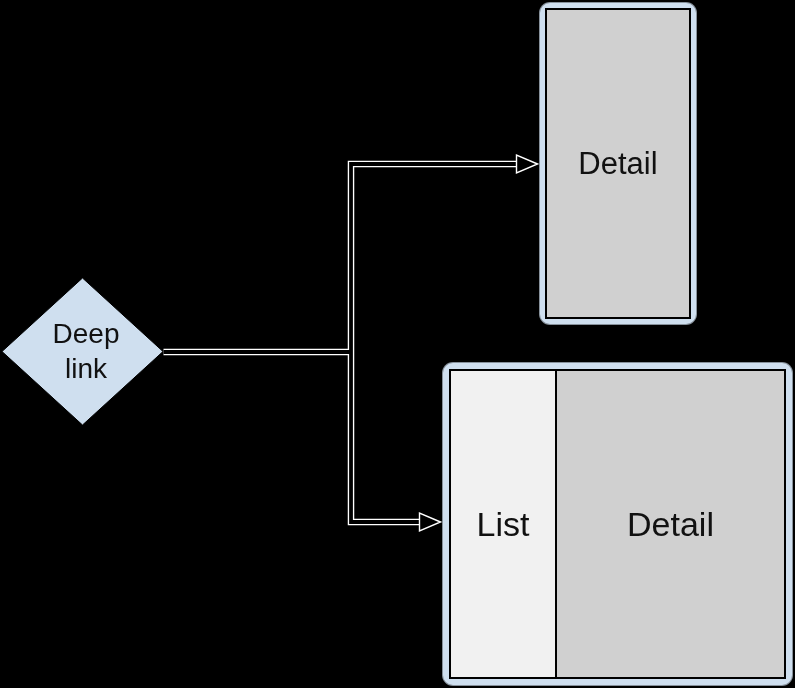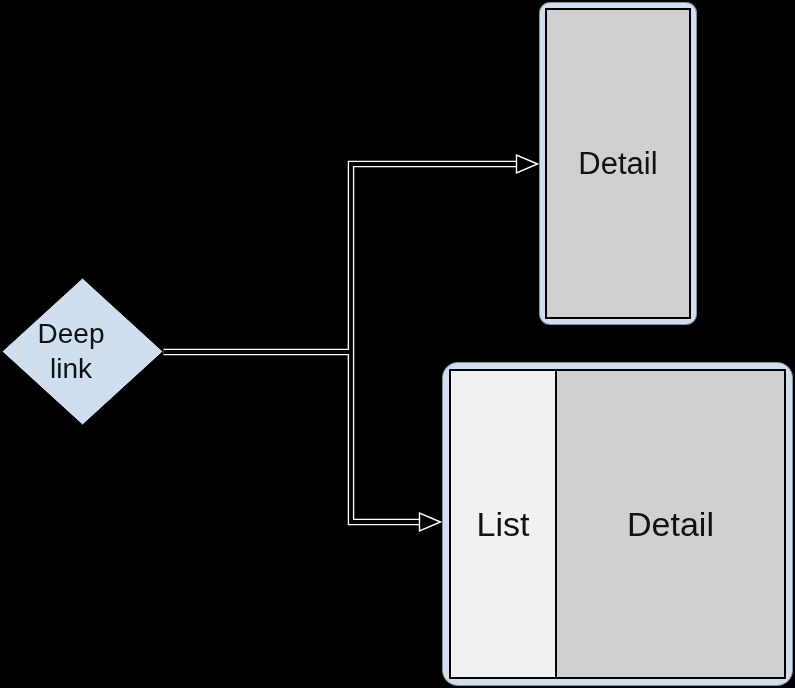--- a/index.html
+++ b/index.html
@@ -28,21 +28,21 @@
     position: absolute;
     display: flex;
     align-items: center;
     justify-content: center;
     text-align: center;
     color: #111111;
     white-space: pre-line;
     pointer-events: none;
   }
   .deep-link-label {
-    left: 1px;
+    left: 16px;
     top: 306px;
     width: 140px;
     height: 90px;
     font-size: 28px;
     line-height: 35px;
   }
   
   .phone-frame {
     position: absolute;
     left: 539px;
@@ -70,21 +70,21 @@
     color: #111111;
   }
   
   .tablet-frame {
     position: absolute;
     left: 442px;
     top: 362px;
     width: 351px;
     height: 324px;
     background: #cfdfef;
-    border-radius: 16px;
+    border-radius: 11px;
     border: 1px solid rgba(0,0,0,0.35);
     box-sizing: border-box;
   }
   .tablet-screen {
     position: absolute;
     left: 6px;
     top: 6px;
     right: 6px;
     bottom: 6px;
     border: 2px solid #000000;

